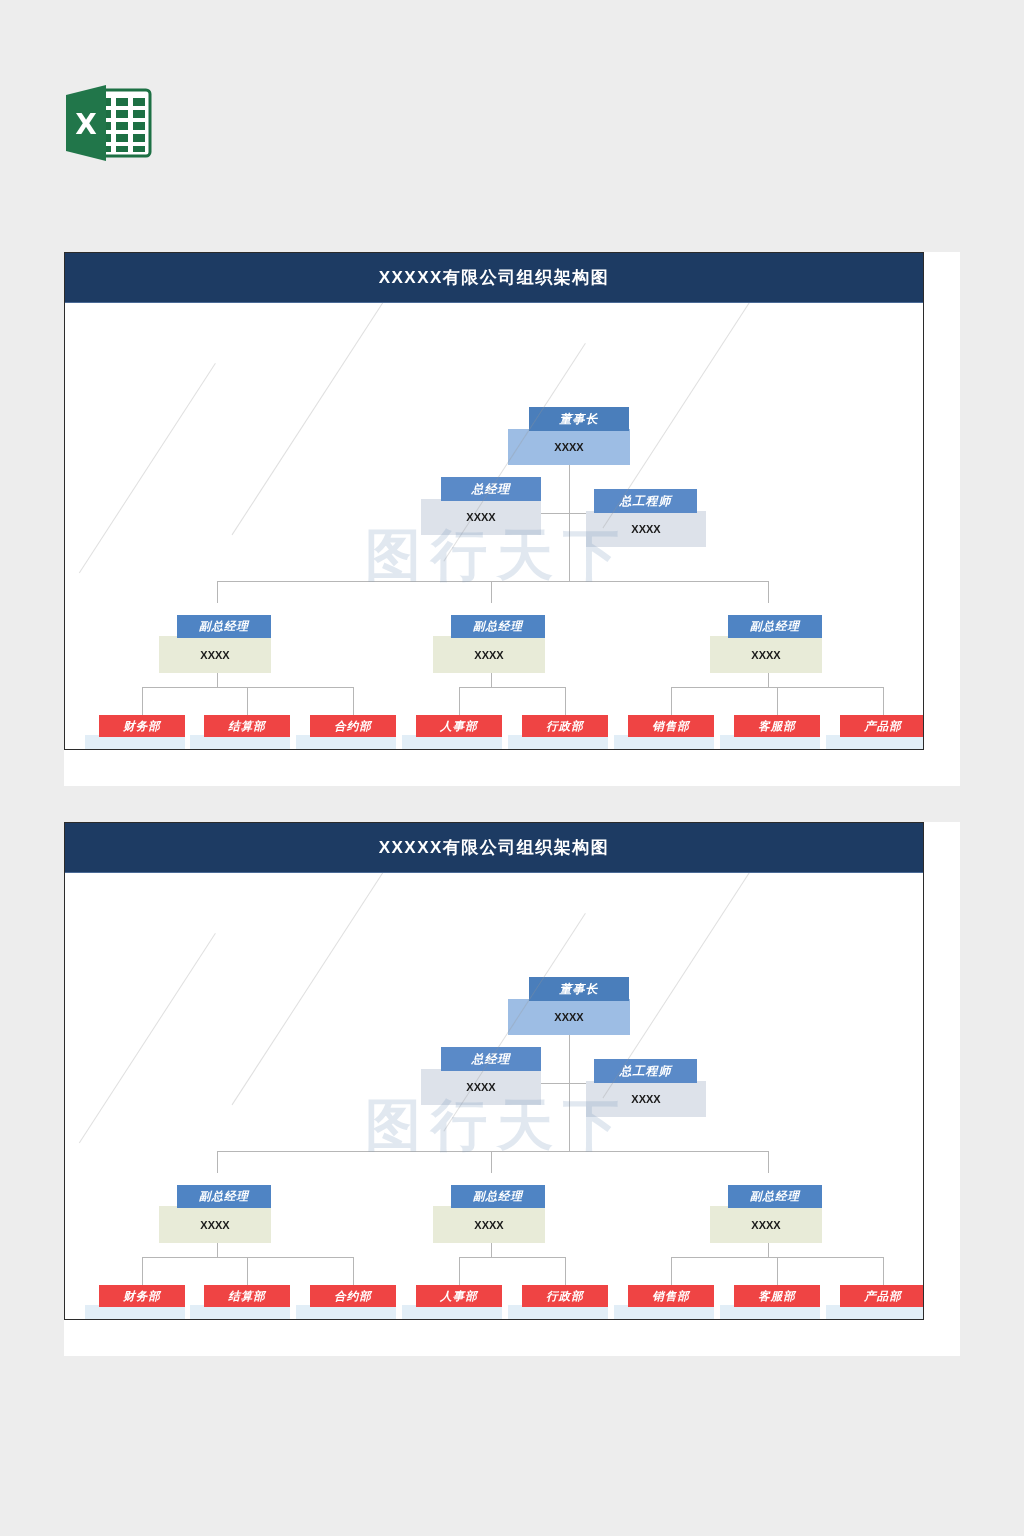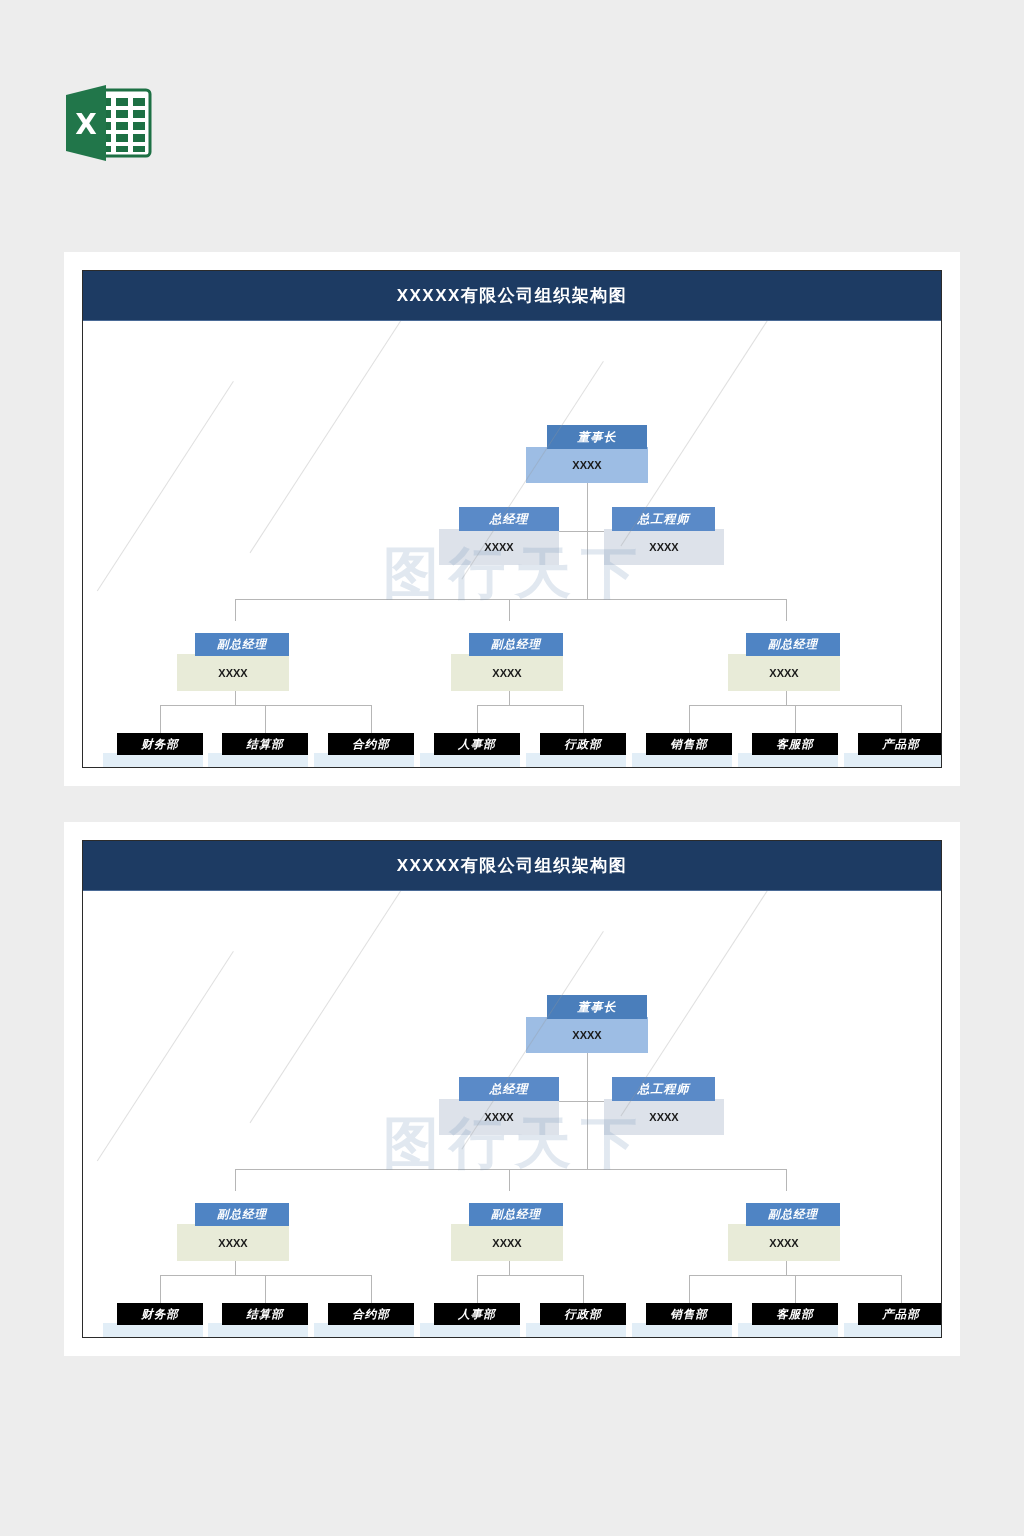--- a/index.html
+++ b/index.html
@@ -37,21 +37,20 @@
     margin-top: 8px;
     letter-spacing: 1px;
   }
 
   
   .card {
     position: absolute;
     left: 64px;
     width: 896px;
     background: #ffffff;
-    padding: 18px;
   }
   #card1 { top: 252px; height: 534px; }
   #card2 { top: 822px; height: 534px; }
 
   .chart-wrap {
     position: relative;
     width: 860px;
     height: 498px;
     background: #ffffff;
     border: 1px solid #2b2b2b;
@@ -131,21 +130,21 @@
   .n-chair .hd {
     left: 21px; top: 0; width: 100px; height: 24px;
     background: #4a7ebb; font-size: 12px; letter-spacing: 1px;
   }
   .n-chair .bd {
     left: 0; top: 22px; width: 122px; height: 36px;
     background: #9dbde4; font-size: 11px; color: #1a1a1a; font-weight: bold;
   }
 
   
-  .n-gm   { left: 356px; top: 186px; width: 120px; height: 58px; }
+  .n-gm   { left: 356px; top: 174px; width: 120px; height: 58px; }
   .n-gm .hd {
     left: 20px; top: 0; width: 100px; height: 24px;
     background: #5a8ac8; font-size: 12px; letter-spacing: 1px;
   }
   .n-gm .bd {
     left: 0; top: 22px; width: 120px; height: 36px;
     background: #dde2ea; font-size: 11px; color: #1a1a1a; font-weight: bold;
   }
 
   .n-ce   { left: 521px; top: 186px; width: 120px; height: 58px; }
@@ -166,21 +165,21 @@
   }
   .n-vgm .bd {
     left: 0; top: 21px; width: 112px; height: 37px;
     background: #e8ebd8; font-size: 11px; color: #1a1a1a; font-weight: bold;
   }
 
   
   .n-dep { width: 100px; height: 122px; top: 412px; }
   .n-dep .hd {
     left: 14px; top: 0; width: 86px; height: 22px;
-    background: #000000; font-size: 11.5px; letter-spacing: 1px;
+    background: #ef4444; font-size: 11.5px; letter-spacing: 1px;
   }
   .n-dep .bd {
     left: 0; top: 20px; width: 100px; height: 102px;
     background: #e2eef7;
     justify-content: flex-start;
     padding-top: 13px;
     gap: 17px;
   }
   .n-dep .bd .l1 { font-size: 10px; font-weight: bold; color: #1f7a92; letter-spacing: 1px; }
 </style>

